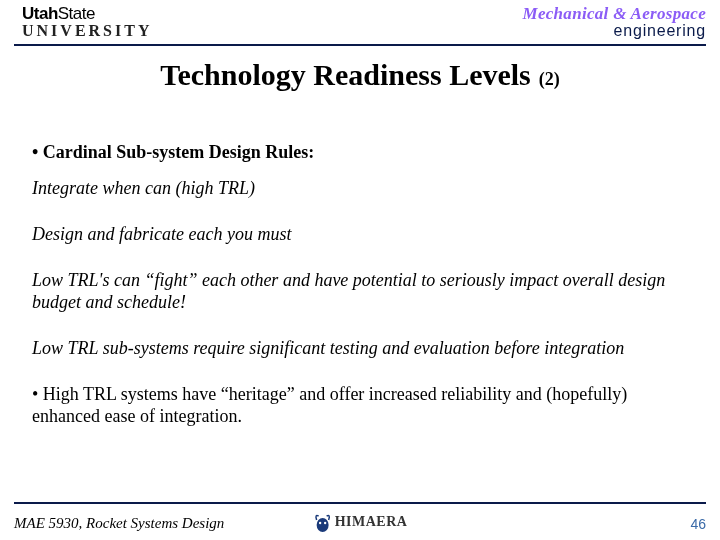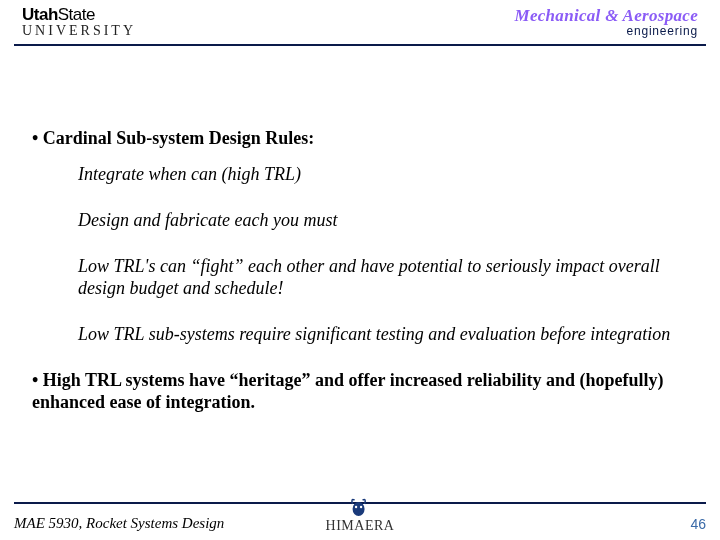--- a/index.html
+++ b/index.html
@@ -1,65 +1,69 @@
 <!DOCTYPE html>
 <html><head>
 <meta charset="utf-8">
 <style>
   * { margin: 0; padding: 0; box-sizing: border-box; }
   html, body { width: 720px; height: 540px; font-family: "Times New Roman", Times, serif; background: #fff; color: #000; }
   .slide { position: relative; width: 720px; height: 540px; }
 
   
-  .header-bar { position: absolute; top: 0; left: 0; right: 8px; height: 44px; display: flex; justify-content: space-between; align-items: center; padding: 0 14px 0 22px; }
+  .header-bar { position: absolute; top: 0; left: 0; right: 0; height: 44px; display: flex; justify-content: space-between; align-items: center; padding: 0 14px 0 22px; }
   .logo-left { display: flex; flex-direction: column; line-height: 0.95; }
   .logo-left .usu { font-family: Arial, Helvetica, sans-serif; font-weight: 900; font-size: 17px; letter-spacing: -0.5px; }
   .logo-left .usu .state { font-weight: 400; }
-  .logo-left .univ { font-family: "Times New Roman", serif; font-size: 14px; letter-spacing: 3px; font-weight: 400; color: #222; margin-top: 1px; }
+  .logo-left .univ { font-family: "Times New Roman", serif; font-size: 16px; letter-spacing: 3px; font-weight: 700; color: #222; margin-top: 1px; }
   .logo-right { text-align: right; }
   .logo-right .dept { font-family: "Brush Script MT", cursive; font-style: italic; font-size: 17px; color: #8b5cf6; font-weight: 700; letter-spacing: 0.3px; }
-  .logo-right .eng { font-family: Arial, sans-serif; font-size: 12px; color: #0a1a4a; letter-spacing: 0.8px; text-align: right; margin-top: -2px; }
+  .logo-right .eng { font-family: Arial, sans-serif; font-size: 16px; color: #0a1a4a; letter-spacing: 0.8px; text-align: right; margin-top: -2px; }
   .header-rule { position: absolute; top: 44px; left: 14px; right: 14px; height: 2px; background: #0a1a4a; }
 
   
   .title { position: absolute; top: 58px; left: 0; right: 0; text-align: center; font-weight: 700; color: #000; }
   .title .main { font-size: 30px; }
   .title .sub { font-size: 18px; font-weight: 700; margin-left: 4px; }
 
   
   .body { position: absolute; top: 118px; left: 32px; right: 46px; font-size: 18px; line-height: 1.22; }
-  .bullet1 { font-weight: 700; margin: 10px 0 14px 0; }
-  .sub-list { margin-left: 46px; }
+  .bullet1 { font-weight: 700; margin: 24px 0 14px 0; }
+  .sub-list { }
   .sub-item { font-style: italic; margin-bottom: 24px; }
-  .bullet2 { font-weight: 700; margin-top: 18px; }
+  .bullet2 { font-weight: 400; margin-top: 18px; }
 
   
   .footer { position: absolute; bottom: 8px; left: 14px; right: 14px; display: flex; justify-content: space-between; align-items: flex-end; font-style: italic; font-size: 15px; }
   .footer-rule { position: absolute; bottom: 36px; left: 14px; right: 14px; height: 2px; background: #0a1a4a; }
   .page-num { font-style: normal; color: #3a6aa8; font-family: Arial, sans-serif; font-size: 14px; }
-  .chimaera { position: absolute; bottom: 6px; left: 50%; transform: translateX(-50%); display: flex; align-items: center; font-family: Georgia, serif; font-size: 14px; font-style: normal; font-weight: 400; color: #333; letter-spacing: 0.5px; flex-direction: column; }
+  .chimaera { position: absolute; bottom: 6px; left: 50%; transform: translateX(-50%); display: flex; align-items: center; font-family: Georgia, serif; font-size: 14px; font-style: normal; font-weight: 700; color: #333; letter-spacing: 0.5px; }
   .chimaera svg { margin-right: 2px; }
 </style>
 </head>
 <body>
 
 <div class="slide">
 
   <div class="header-bar">
     <div class="logo-left">
       <div class="usu">Utah<span class="state">State</span></div>
       <div class="univ">UNIVERSITY</div>
     </div>
     <div class="logo-right">
       <div class="dept">Mechanical &amp; Aerospace</div>
       <div class="eng">engineering</div>
     </div>
   </div>
   <div class="header-rule"></div>
 
+  <div class="title">
+    <span class="main">Technology Readiness Levels</span>
+    <span class="sub">(2)</span>
+  </div>
 
   <div class="body">
     <div class="bullet1">• Cardinal Sub-system Design Rules:</div>
     <div class="sub-list">
       <div class="sub-item">Integrate when can (high TRL)</div>
       <div class="sub-item">Design and fabricate each you must</div>
       <div class="sub-item">Low TRL's can “fight” each other and have potential to seriously impact overall design budget and schedule!</div>
       <div class="sub-item">Low TRL sub-systems require significant testing and evaluation before integration</div>
     </div>
     <div class="bullet2">•  High TRL systems have “heritage” and offer increased reliability and (hopefully) enhanced ease of integration.</div>

